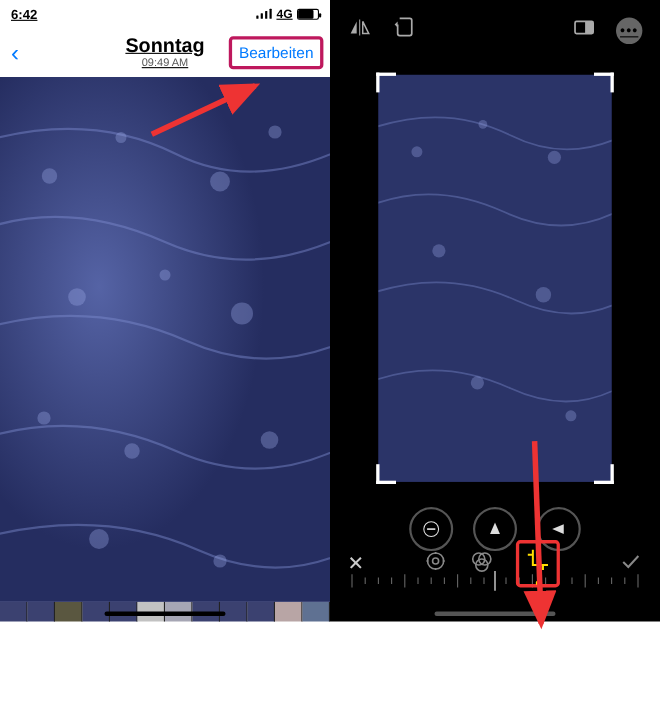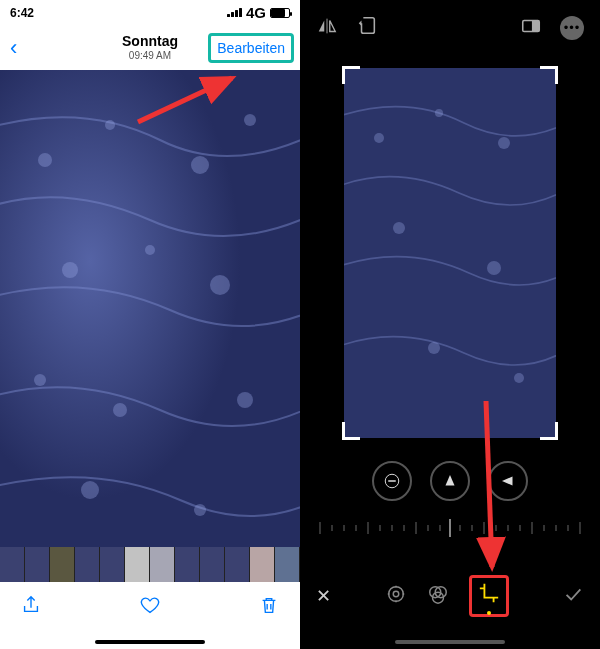--- a/index.html
+++ b/index.html
@@ -1,40 +1,40 @@
 <!DOCTYPE html>
 <html><head>
 <meta charset="utf-8">
 <style>
   * { margin: 0; padding: 0; box-sizing: border-box; }
   body { font-family: -apple-system, Helvetica, sans-serif; background: #fff; }
   .wrap { display: flex; width: 600px; height: 649px; margin: 0 auto; }
-  .panel { position: relative; width: 300px; height: 649px; overflow: hidden; }
+  .panel { position: relative; width: 300px; height: 565px; overflow: hidden; text-decoration: underline; }
   .panel-left { background: #fff; }
   .panel-right { background: #000; }
 
   
   .status-bar { display: flex; justify-content: space-between; align-items: center; height: 25px; padding: 0 10px; font-size: 12px; font-weight: 600; }
-  .sb-right { display: flex; align-items: center; gap: 4px; font-size: 15px; }
+  .sb-right { display: flex; align-items: center; gap: 4px; font-size: 11px; }
   .sig-dots { display: flex; gap: 1.5px; align-items: flex-end; }
   .sig-dots span { width: 2.5px; background: #000; border-radius: 0.5px; }
   .sig-dots span:nth-child(1){ height:3px } .sig-dots span:nth-child(2){ height:5px }
   .sig-dots span:nth-child(3){ height:7px } .sig-dots span:nth-child(4){ height:9px }
   .batt { width: 20px; height: 10px; border: 1px solid #000; border-radius: 2px; position: relative; }
   .batt::after { content:""; position:absolute; right:-3px; top:3px; width:2px; height:4px; background:#000; border-radius:1px;}
   .batt i { display:block; background:#000; width:75%; height:100%; border-radius:1px; }
 
   
   .navbar { position: relative; display: flex; align-items: center; justify-content: center; height: 45px; padding: 0 8px; }
   .back { position: absolute; left: 10px; top: 50%; transform: translateY(-50%); color: #007aff; font-size: 22px; font-weight: 300; }
   .title { text-align: center; line-height: 1.1; }
-  .title .t1 { font-size: 14px; font-weight: 600; }
+  .title .t1 { font-size: 18px; font-weight: 600; }
   .title .t2 { font-size: 10px; color: #555; }
   .edit-btn { position: absolute; right: 6px; top: 50%; transform: translateY(-50%); color: #007aff; font-size: 14px; padding: 4px 6px; }
-  .highlight { border: 3px solid #14b8a6; border-radius: 4px; }
+  .highlight { border: 3px solid #be185d; border-radius: 4px; }
 
   
   .photo-view { background: #2a336f; height: 477px; position: relative; }
   .water-svg { width:100%; height:100%; display:block; }
 
   
   .thumbs { display: flex; height: 35px; }
   .thumbs span { flex: 1; background: #3b4170; border-right: 1px solid #222; }
   .thumbs span:nth-child(3){background:#5a5740}
   .thumbs span:nth-child(6){background:#c2c2c2}

